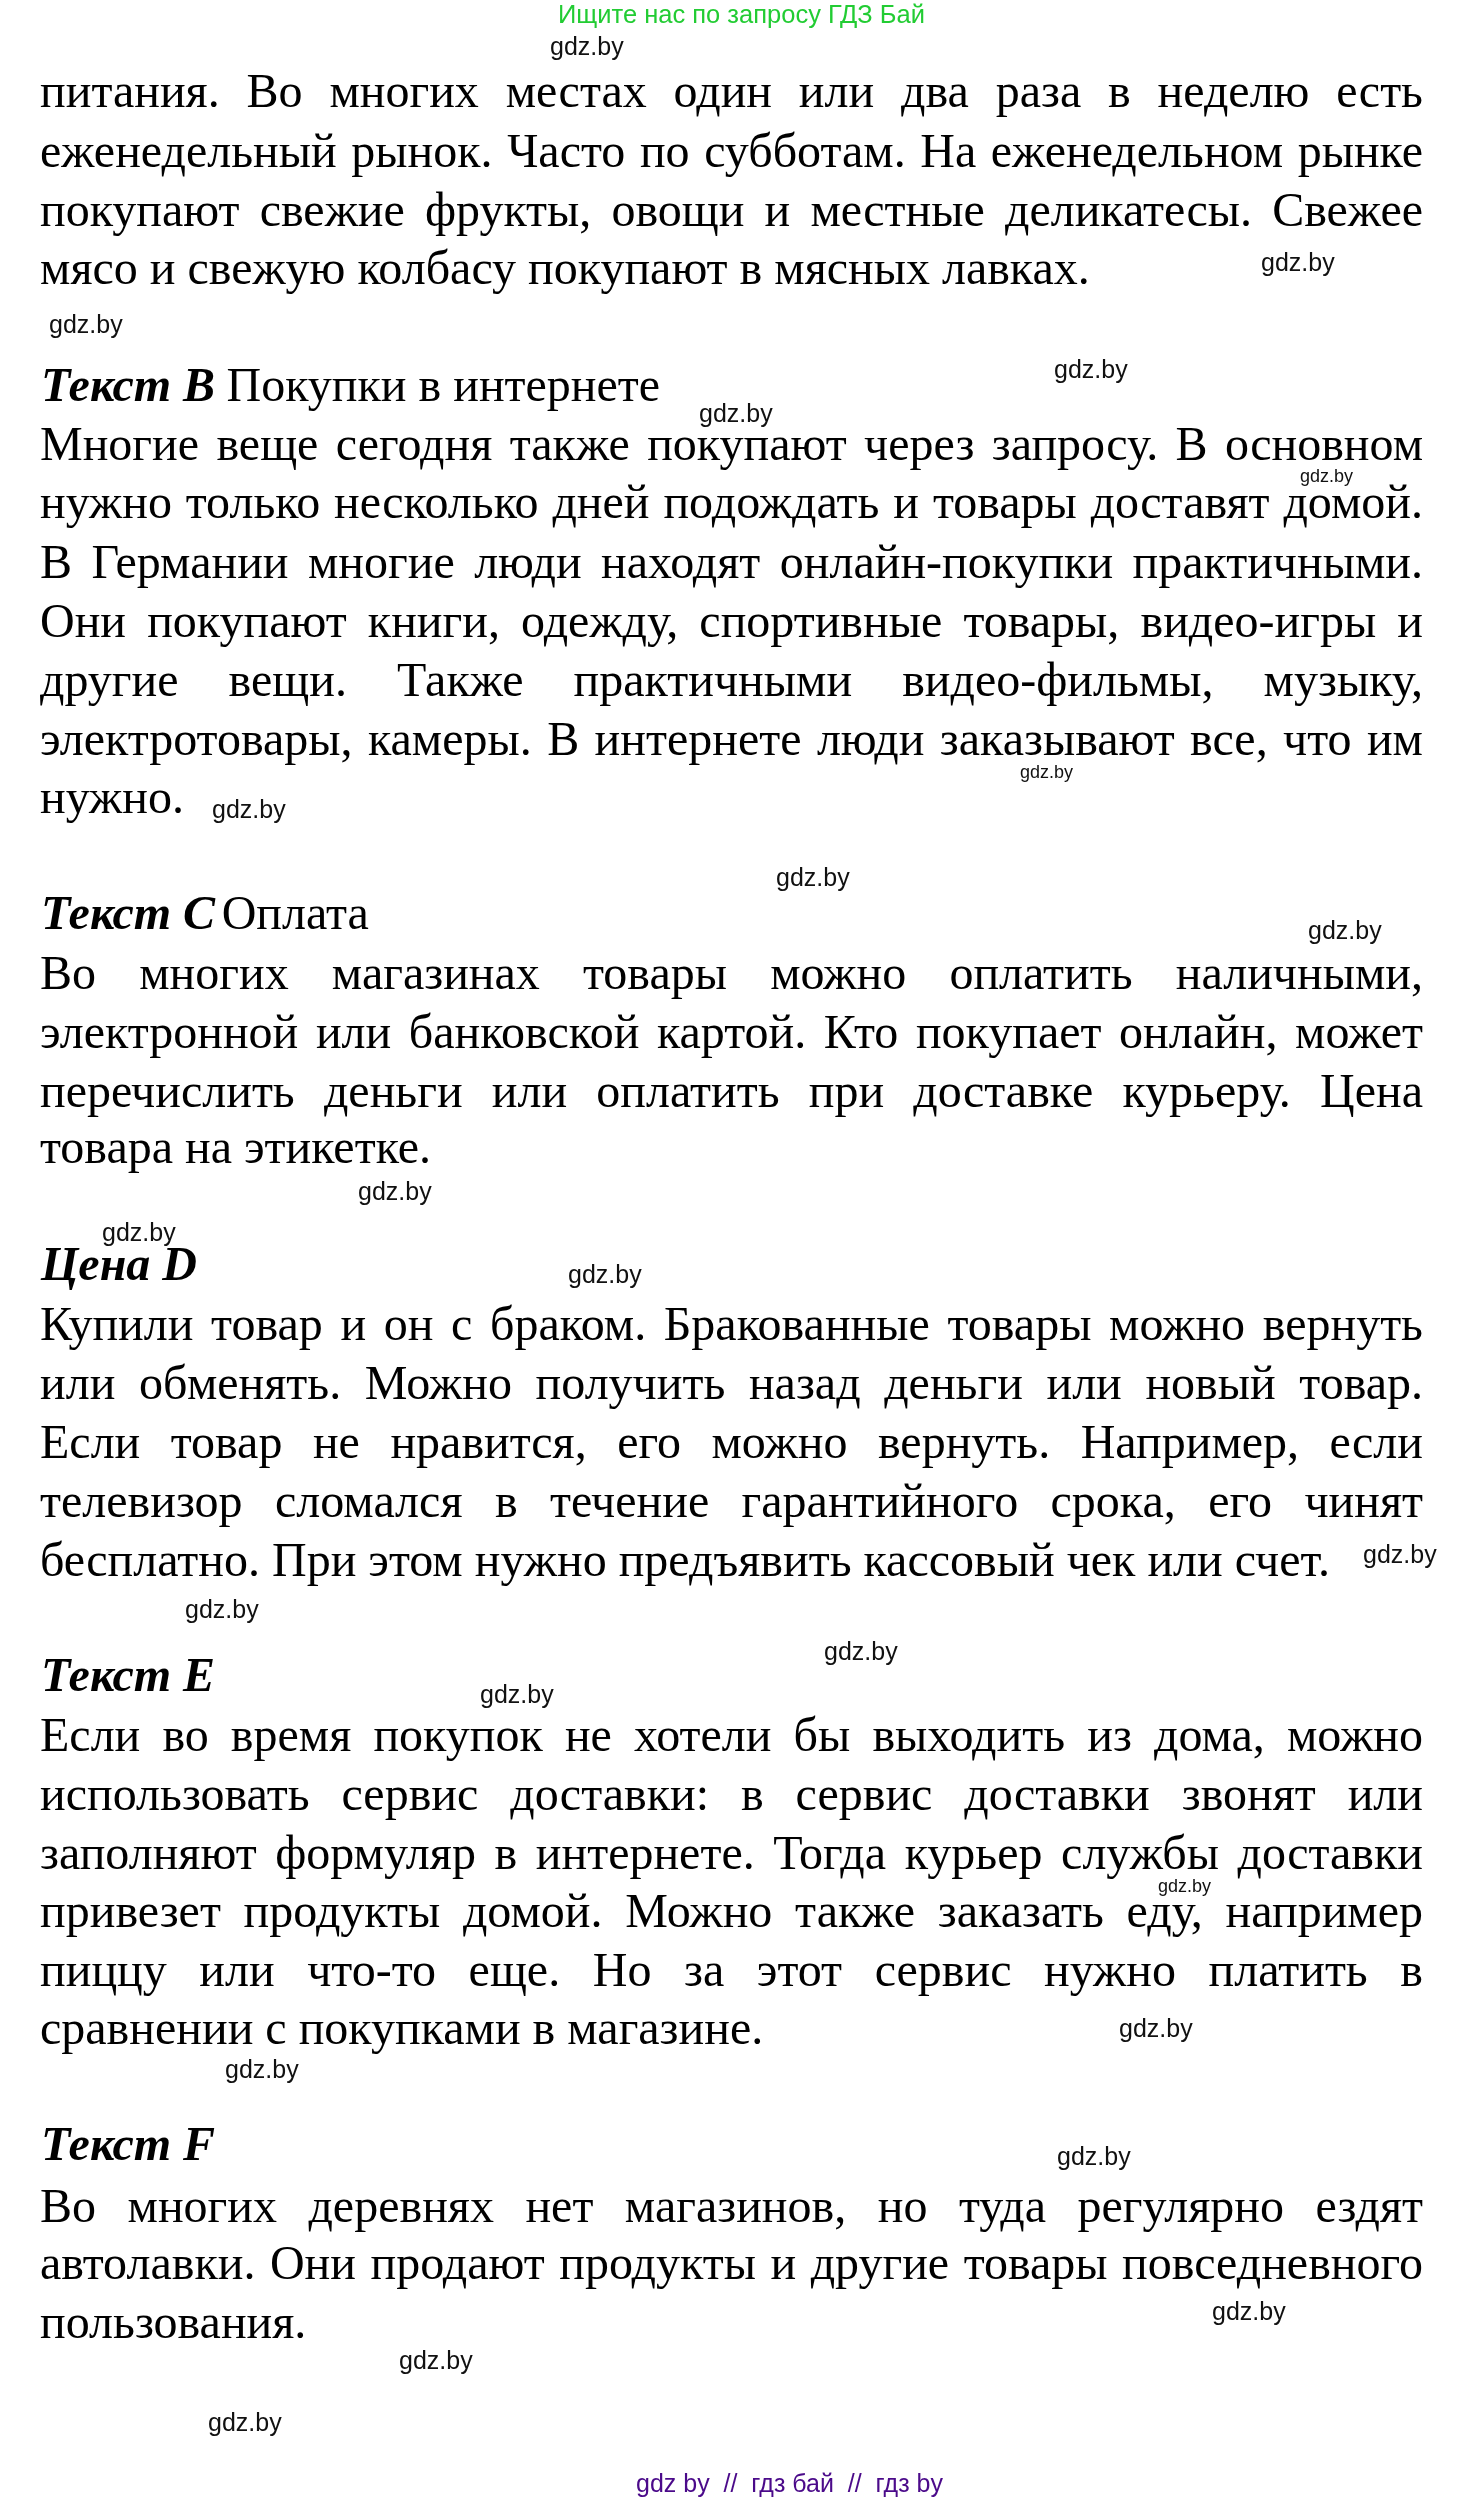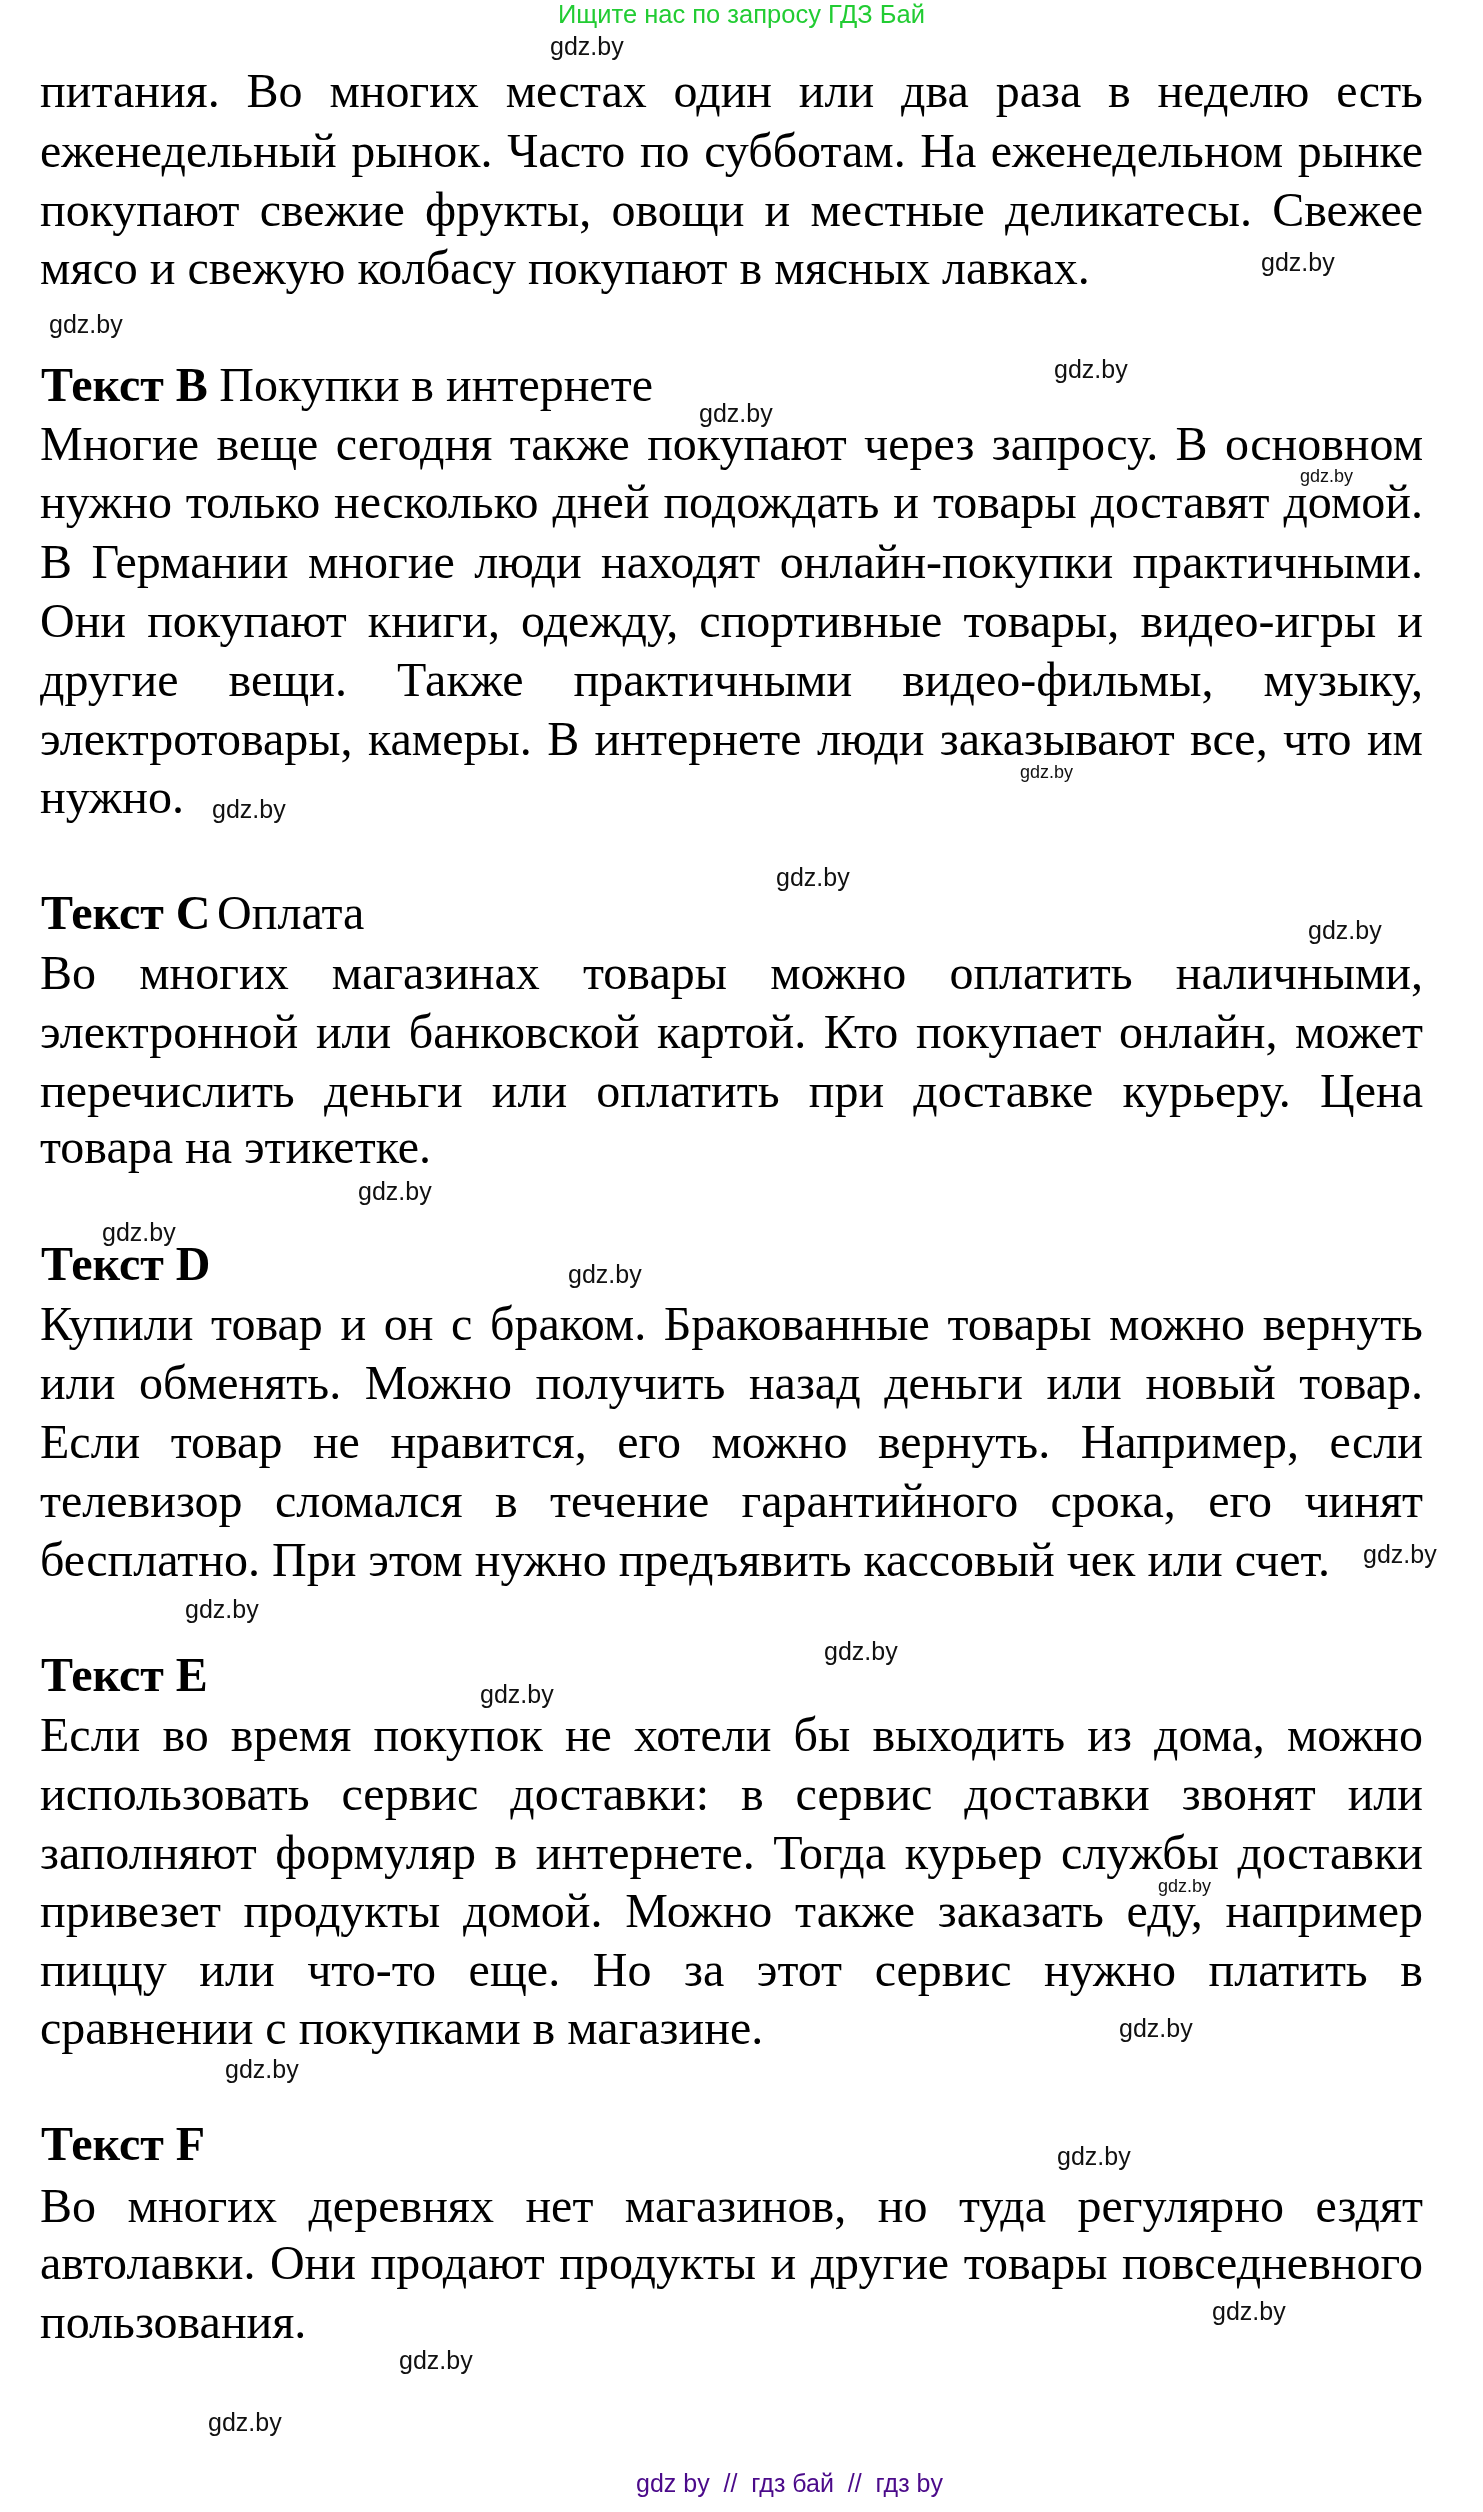--- a/index.html
+++ b/index.html
@@ -19,21 +19,21 @@
     position: absolute; left: 40px; width: 1383px;
     font-family: "Liberation Serif", serif; font-size: 48px; line-height: 54px;
     color: #000000; white-space: nowrap; text-align: justify; text-align-last: justify;
   }
   .line.last { text-align-last: left; }
   .heading {
     position: absolute; left: 41px;
     font-family: "Liberation Serif", serif; font-size: 48px; line-height: 54px;
     color: #000000; white-space: nowrap;
   }
-  .heading .label { font-weight: bold; }
+  .heading .label { font-style: italic; font-weight: bold; }
   .heading .title { font-weight: normal; font-style: normal; margin-left: 11.5px; }
   .footer {
     position: absolute; left: 0; top: 2469px; width: 1483px; text-align: center;
     font-family: "Liberation Sans", sans-serif; font-size: 25px; line-height: 28px;
     color: #4b0a8a; white-space: pre; margin-left: 48px;
   }
 </style>
 </head>
 <body>
 
@@ -66,21 +66,21 @@
       <span class="label">Текст C</span><span class="title" style="margin-left:6.6px">Оплата</span>
     </div>
     <div class="line" style="top:946px">Во многих магазинах товары можно оплатить наличными,</div>
     <div class="line" style="top:1005px">электронной или банковской картой. Кто покупает онлайн, может</div>
     <div class="line" style="top:1064px">перечислить деньги или оплатить при доставке курьеру. Цена</div>
     <div class="line last" style="top:1120px">товара на этикетке.</div>
   </div>
 
   <div>
     <div class="heading" style="top:1237px">
-      <span class="label">Текст D</span>
+      <span class="label">Цена D</span>
     </div>
     <div class="line" style="top:1297px">Купили товар и он с браком. Бракованные товары можно вернуть</div>
     <div class="line" style="top:1356px">или обменять. Можно получить назад деньги или новый товар.</div>
     <div class="line" style="top:1415px">Если товар не нравится, его можно вернуть. Например, если</div>
     <div class="line" style="top:1474px">телевизор сломался в течение гарантийного срока, его чинят</div>
     <div class="line last" style="top:1533px">бесплатно. При этом нужно предъявить кассовый чек или счет.</div>
   </div>
 
   <div>
     <div class="heading" style="top:1648px">

